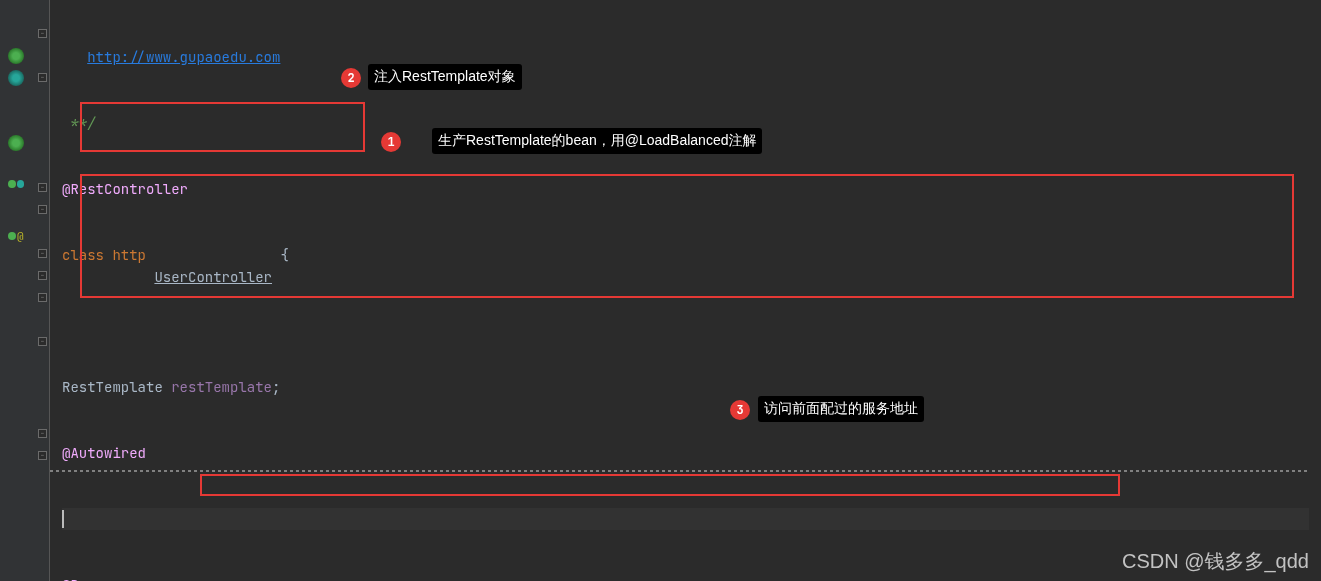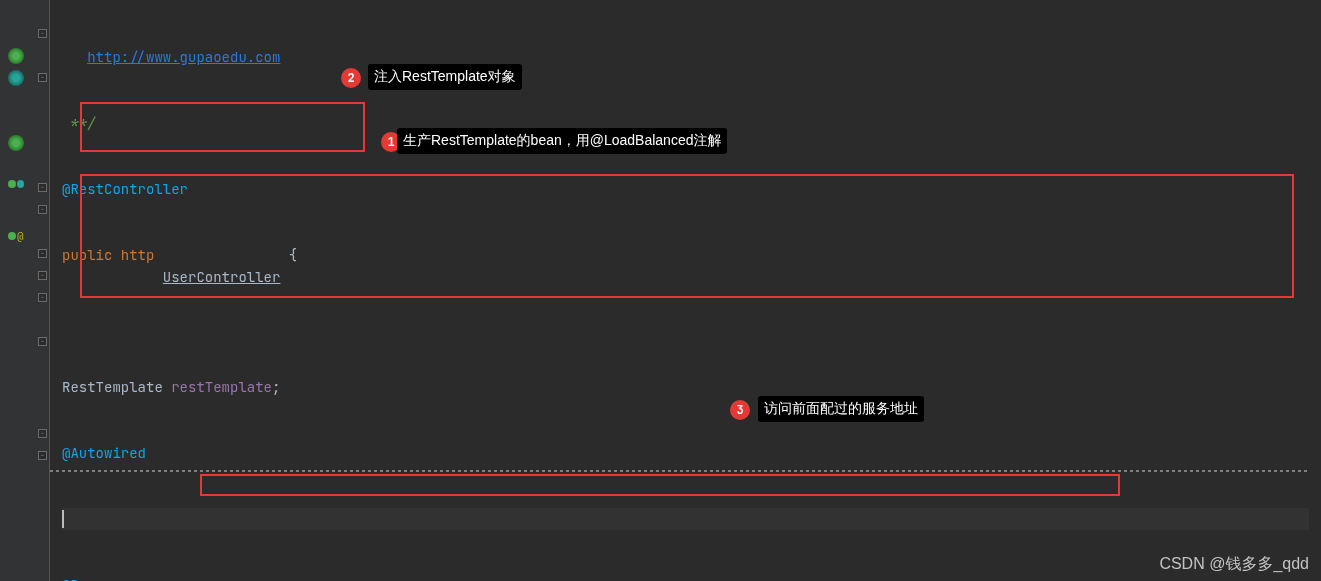--- a/index.html
+++ b/index.html
@@ -56,21 +56,21 @@
       white-space: pre;
       position: relative;
     }
     .line { height: 22px; display: flex; align-items: center; }
     .current-line { background: #323232; }
     
     
     .comment { color: #808080; }
     .comment-star { color: #629755; font-style: italic; }
     .comment-link { color: #287bde; text-decoration: underline; }
-    .annotation { color: #0ea5e9; }
+    .annotation { color: #f0abfc; }
     .keyword { color: #cc7832; }
     .field { color: #9876aa; }
     .identifier-ul { text-decoration: underline; margin-top: 44px; }
     
     
     .red-box {
       position: absolute;
       border: 2px solid #e53935;
       pointer-events: none;
     }
@@ -98,21 +98,21 @@
       font-size: 14px;
       font-family: 'Microsoft YaHei', sans-serif;
       white-space: nowrap;
     }
     .watermark {
       position: absolute;
       bottom: 6px;
       right: 12px;
       color: #ddd;
       font-family: sans-serif;
-      font-size: 16px;
+      font-size: 20px;
       opacity: 0.85;
     }
     .caret {
       border-left: 2px solid #bbbbbb;
       height: 18px;
       display: inline-block;
       vertical-align: middle;
     }
     .wavy-line {
       position: absolute;
@@ -146,21 +146,21 @@
     <div class="fold-marker" style="top:293px"></div>
     <div class="fold-marker" style="top:337px"></div>
     <div class="fold-marker" style="top:429px"></div>
     <div class="fold-marker" style="top:451px"></div>
   </div>
 
   <div class="code-area">
     <div class="line"><span class="comment">   </span><span class="comment-link">http://www.gupaoedu.com</span></div>
     <div class="line"><span class="comment-star"> **/</span></div>
     <div class="line"><span class="annotation">@RestController</span></div>
-    <div class="line"><span class="keyword">public </span><span class="keyword">http </span><span class="identifier-ul">UserController</span><span> {</span></div>
+    <div class="line"><span class="keyword">class </span><span class="keyword">http </span><span class="identifier-ul">UserController</span><span> {</span></div>
     <div class="line"></div>
     <div class="line">    <span>RestTemplate </span><span class="field">restTemplate</span><span>;</span></div>
     <div class="line">    <span class="annotation">@Autowired</span></div>
     <div class="line current-line"><span class="caret"></span></div>
     <div class="line">    <span class="annotation">@Bean</span></div>
     
     
     
     
     
@@ -183,18 +183,18 @@
     
     
     <div class="wavy-line" style="top:470px;left:0;width:1260px"></div>
   </div>
 </div>
 
 <div class="badge" style="top:68px;left:341px">2</div>
 <div class="callout" style="top:64px;left:368px">注入RestTemplate对象</div>
 
 <div class="badge" style="top:132px;left:381px">1</div>
-<div class="callout" style="top:128px;left:397px">生产RestTemplate的bean，用@LoadBalanced注解</div>
+<div class="callout" style="top:128px;left:432px">生产RestTemplate的bean，用@LoadBalanced注解</div>
 
 <div class="badge" style="top:400px;left:730px">3</div>
 <div class="callout" style="top:396px;left:758px">访问前面配过的服务地址</div>
 
 <div class="watermark">CSDN @钱多多_qdd</div>
 
 </body></html>

